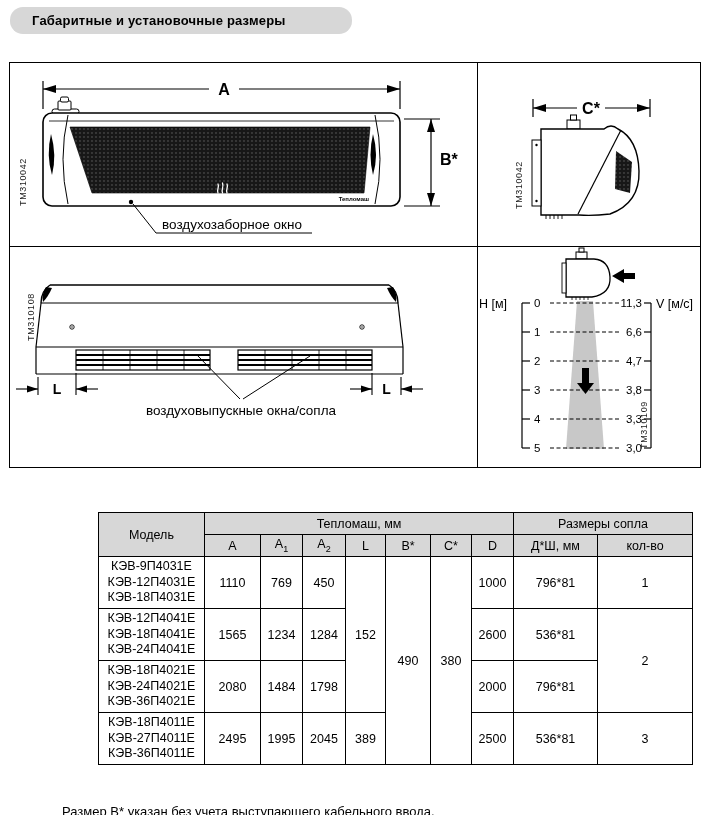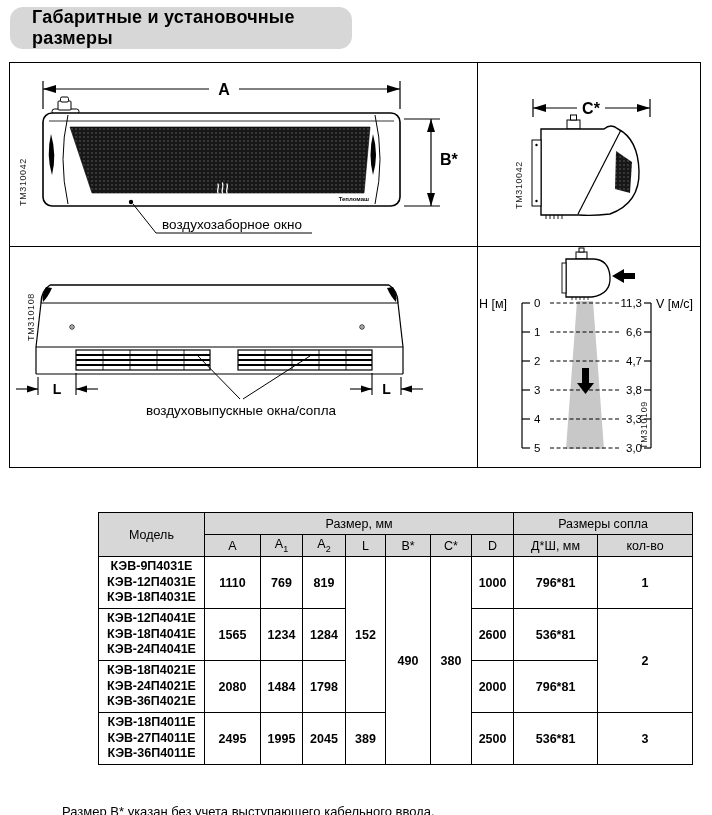--- a/index.html
+++ b/index.html
@@ -1,24 +1,24 @@
 <!DOCTYPE html>
 <html><head>
 <meta charset="utf-8">
 <style>
   html,body{margin:0;padding:0;}
   body{
     width:712px;height:815px;position:relative;background:#fff;
     font-family:"Liberation Sans",sans-serif;color:#000;overflow:hidden;
   }
   .title-pill{
-    position:absolute;left:10px;top:7px;width:342px;height:42px;
+    position:absolute;left:10px;top:7px;width:342px;height:27px;
     background:#d7d7d7;border-radius:13px;box-sizing:border-box;
     display:flex;align-items:center;padding-left:22px;
-    font-weight:bold;font-size:18px;letter-spacing:.2px;
+    font-weight:bold;font-size:13px;letter-spacing:.2px;
   }
   .dbox{
     position:absolute;left:9px;top:62px;width:692px;height:406px;
     border:1.5px solid #000;box-sizing:border-box;
     display:grid;grid-template-columns:468px 1fr;grid-template-rows:184px 1fr;
   }
   .q{position:relative;overflow:hidden;}
   .q-tl{border-right:1.2px solid #000;border-bottom:1.2px solid #000;}
   .q-tr{border-bottom:1.2px solid #000;}
   .q-bl{border-right:1.2px solid #000;}
@@ -32,21 +32,21 @@
   .tick{font-size:11.5px;}
 
   table.specs{
     position:absolute;left:60px;top:512px;width:594px;
     border-collapse:collapse;table-layout:fixed;font-size:12.5px;margin-left:38px;
   }
   table.specs th,table.specs td{
     border:1px solid #000;text-align:center;vertical-align:middle;padding:0;
   }
   table.specs thead th{background:#d7d7d7;font-weight:normal;height:21px;}
-  table.specs tbody tr{height:52px;font-weight:bold;}
+  table.specs tbody tr{height:52px;}
   table.specs tbody tr td{border-top-width:1.5px;}
   td.model{text-align:left;padding-left:8px;line-height:15.5px;}
   sub{font-size:9px;}
   .fnotes{position:absolute;left:62px;top:804px;font-size:13px;line-height:16.5px;}
 </style>
 </head>
 <body>
 
 <div class="title-pill">Габаритные и установочные размеры</div>
 
@@ -311,21 +311,21 @@
       <col style="width:40px">
       <col style="width:45px">
     <col style="width:41px">
       <col style="width:42px">
       <col style="width:84px">
     <col style="width:95px">
   </colgroup>
   <thead>
     <tr>
       <th rowspan="2">Модель</th>
-      <th colspan="7">Размер, мм</th>
+      <th colspan="7">Тепломаш, мм</th>
       <th colspan="2">Размеры сопла</th>
     </tr>
     <tr>
       <th>A</th>
       <th><span>A</span><sub>1</sub></th>
       <th><span>A</span><sub>2</sub></th>
       <th>L</th>
       <th>B*</th>
       <th>C*</th>
       <th>D</th>
@@ -335,21 +335,21 @@
   </thead>
   <tbody>
     <tr>
       <td class="model">
         <div>КЭВ-9П4031Е</div>
         <div>КЭВ-12П4031Е</div>
         <div>КЭВ-18П4031Е</div>
       </td>
       <td>1110</td>
       <td>769</td>
-      <td>819</td>
+      <td>450</td>
       <td rowspan="3">152</td>
       <td rowspan="4">490</td>
       <td rowspan="4">380</td>
       <td>1000</td>
       <td>796*81</td>
       <td>1</td>
     </tr>
     <tr>
       <td class="model">
         <div>КЭВ-12П4041Е</div>

